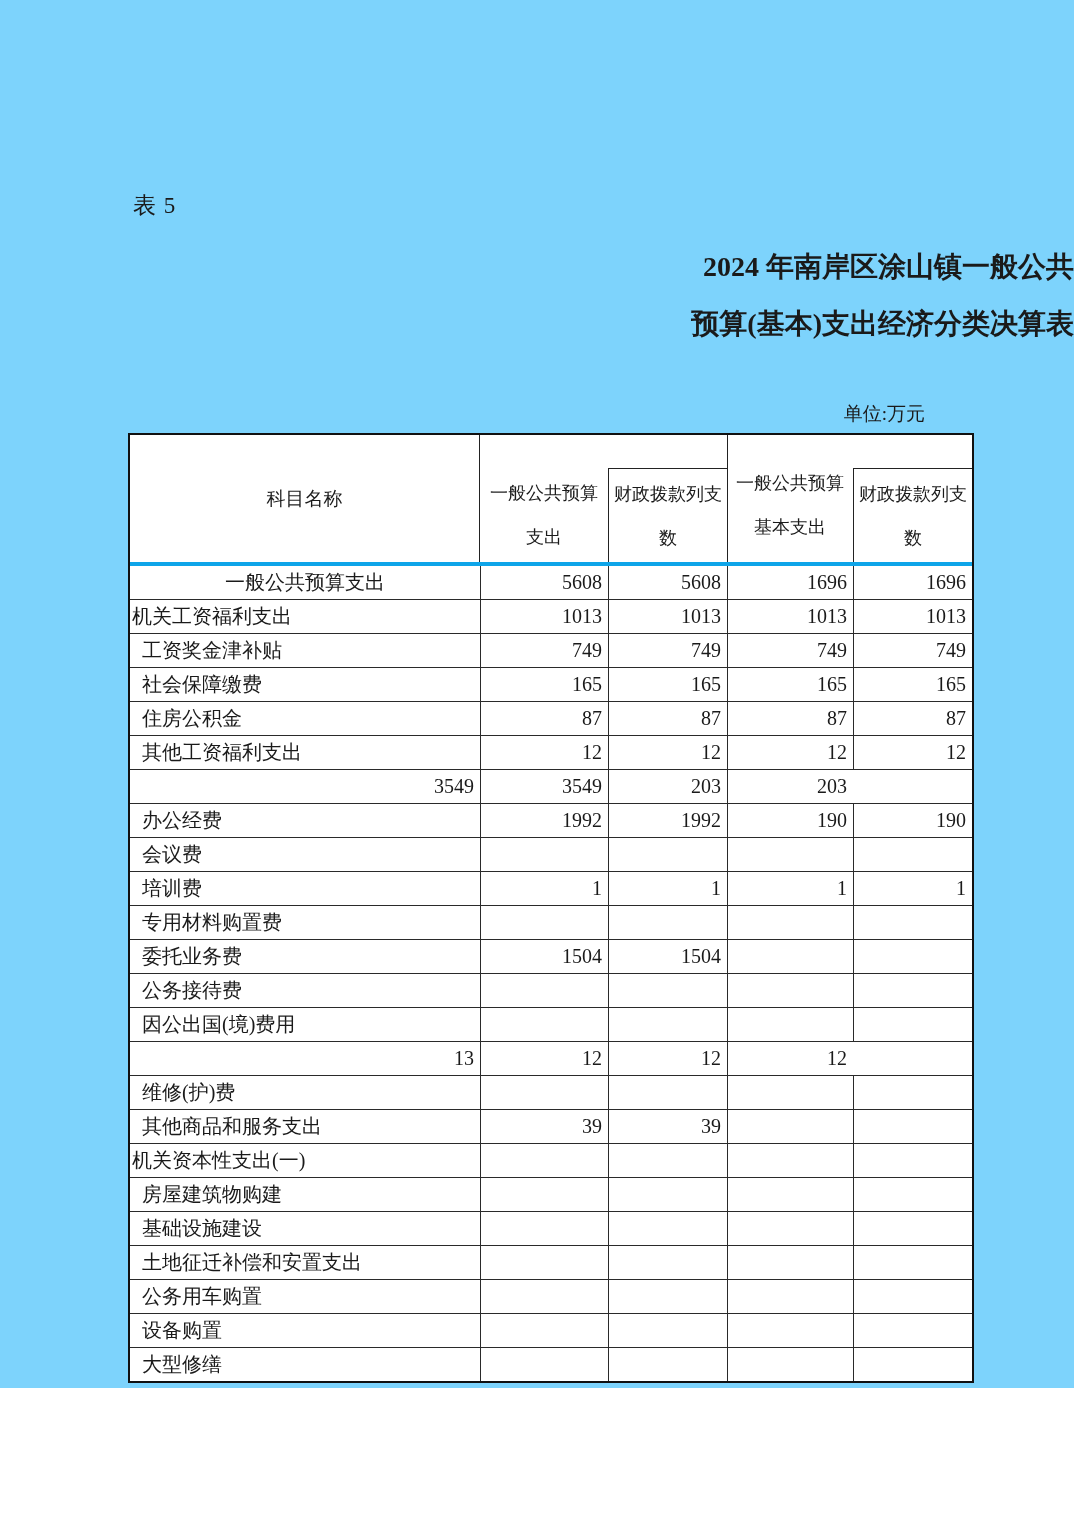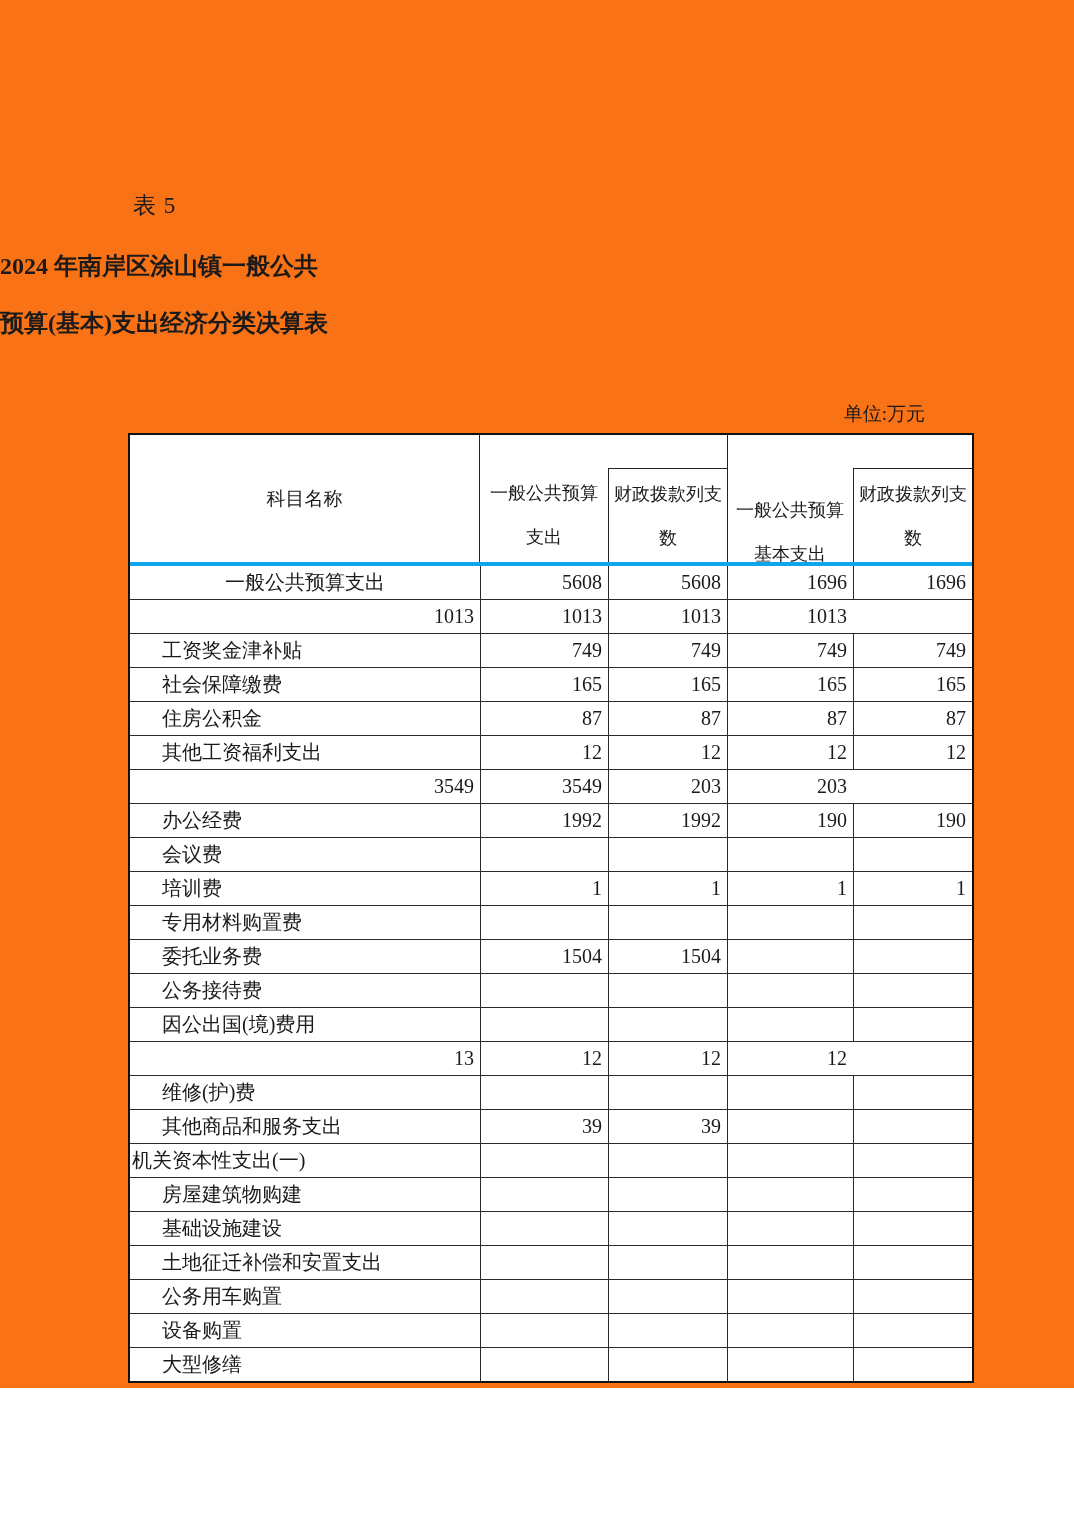--- a/index.html
+++ b/index.html
@@ -1,30 +1,30 @@
 <!DOCTYPE html>
 <html><head>
 <meta charset="utf-8">
 <style>
   html,body{margin:0;padding:0;background:#ffffff;}
   .sheet{
     position:relative;
     width:1074px;height:1388px;
-    background:#f97316;
+    background:#7dd3fc;
     font-family:"Liberation Serif","DejaVu Serif",serif;
     color:#1a1a1a;
     overflow:hidden;
   }
   .tbl-label{
     position:absolute;left:133px;top:190px;
     font-size:23px;letter-spacing:1px;
   }
   .doc-title{
     position:absolute;left:0;top:238px;width:100%;
-    text-align:left;font-weight:bold;font-size:24px;line-height:57px;
+    text-align:right;font-weight:bold;font-size:28px;line-height:57px;
   }
   .unit-note{
     position:absolute;top:401px;right:149px;
     font-size:19px;
   }
   
   .budget-table{
     position:absolute;left:128px;top:433px;width:842px;
     border:2px solid #111;background:#fff;box-sizing:content-box;
   }
@@ -36,21 +36,21 @@
     position:absolute;display:flex;align-items:center;justify-content:center;
     text-align:center;box-sizing:border-box;
   }
   .h-subject{left:0;top:0;width:350px;height:127px;border-right:1px solid #222;font-size:19px;}
   .h-c1{left:351px;top:33px;width:126px;height:94px;padding:0 3px;}
   .h-box1{
     left:478px;top:33px;width:119px;height:94px;
     border-top:1px solid #222;border-left:1px solid #222;padding:0 3px;
   }
   .vline-group{position:absolute;left:597px;top:0;width:1px;height:127px;background:#222;}
-  .h-c3{left:598px;top:50px;width:124px;height:94px;padding:0 3px;}
+  .h-c3{left:598px;top:23px;width:124px;height:94px;padding:0 3px;}
   .h-box2{
     left:723px;top:33px;width:119px;height:94px;
     border-top:1px solid #222;border-left:1px solid #222;padding:0 3px;
   }
   
   .tbody{width:842px;}
   .trow{
     display:grid;
     grid-template-columns:350px 128px 119px 126px 119px;
     height:33px;
@@ -59,21 +59,21 @@
   .trow .td{
     box-sizing:border-box;
     display:flex;align-items:center;
     font-size:20px;
     overflow:hidden;white-space:nowrap;
   }
   .trow .td + .td{border-left:1px solid #2a2a2a;}
   .td.val{justify-content:flex-end;padding-right:6px;}
   .td.lbl-center{justify-content:center;}
   .td.lbl-flush{padding-left:2px;}
-  .td.lbl-indent{padding-left:32px;}
+  .td.lbl-indent{padding-left:12px;}
   .page-number{
     position:absolute;top:1406px;left:762px;width:200px;
     text-align:center;font-size:23px;letter-spacing:2px;color:#222;font-family:Liberation Serif, serif;
   }
 </style>
 </head>
 <body>
 
 <div class="sheet">
 
@@ -100,20 +100,21 @@
     <div class="tbody">
   <div class="trow">
     <div class="td lbl lbl-center">一般公共预算支出</div>
     <div class="td val">5608</div>
     <div class="td val">5608</div>
     <div class="td val">1696</div>
     <div class="td val">1696</div>
   </div>
 
   <div class="trow">
+    <div class="td lbl lbl-flush">机关工资福利支出</div>
     <div class="td val">1013</div>
     <div class="td val">1013</div>
     <div class="td val">1013</div>
     <div class="td val">1013</div>
   </div>
 
   <div class="trow">
     <div class="td lbl lbl-indent">工资奖金津补贴</div>
     <div class="td val">749</div>
     <div class="td val">749</div>

